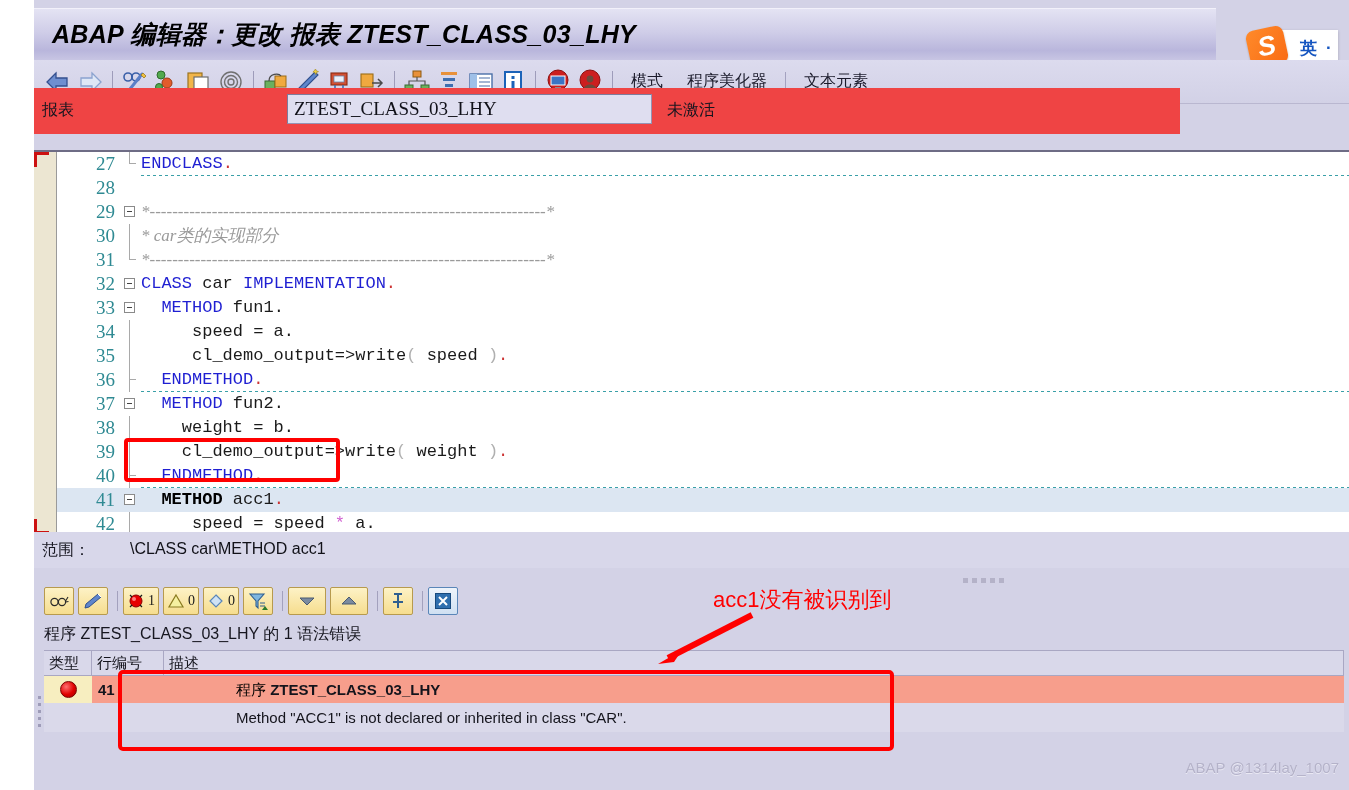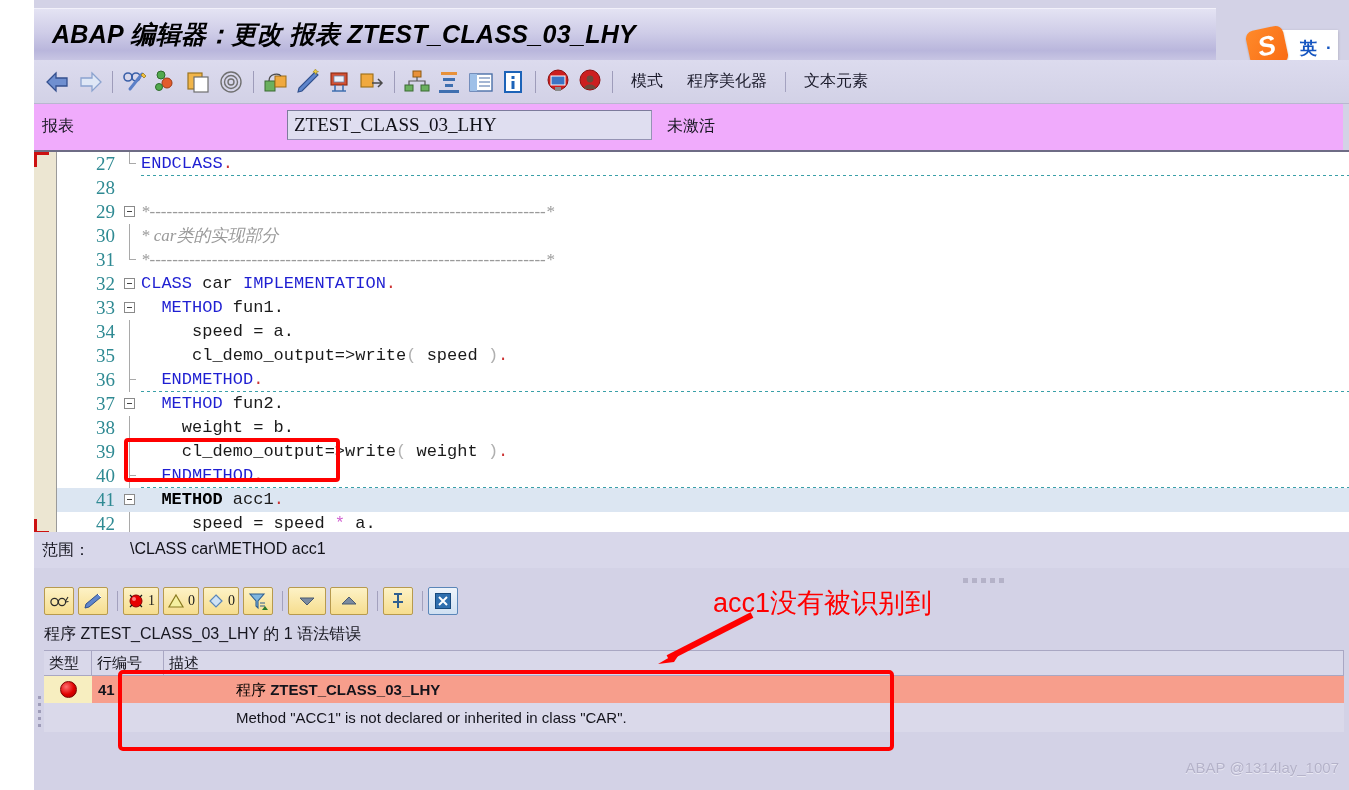--- a/index.html
+++ b/index.html
@@ -117,23 +117,23 @@
   .tb-textsep {
     width: 1px; height: 20px;
     background: #a4a2c0;
     margin: 0 6px;
     flex: none;
   }
 
   
   #namerow {
     position: absolute;
-    left: 34px; top: 104px;
-    width: 1309px; height: 46px;
-    background: #f0abfc;
+    left: 34px; top: 88px;
+    width: 1146px; height: 46px;
+    background: #ef4444;
   }
   #namerow-label {
     position: absolute; left: 8px; top: 12px;
     font-size: 16px; color: #15151f;
     font-family: "Liberation Serif", serif;
   }
   #report-input {
     position: absolute; left: 253px; top: 6px;
     width: 365px; height: 30px;
     background: #dfdef0;
@@ -402,21 +402,21 @@
     display: block;
     width: 3px; height: 3px;
     background: #9e9cb8;
     margin-bottom: 4px;
   }
 
   
   #anno-text {
     position: absolute;
     left: 713px; top: 585px;
-    font-size: 27px;
+    font-size: 22px;
     color: #ff0000;
     font-family: "Liberation Sans", sans-serif;
     white-space: nowrap;
     z-index: 30;
   }
   #anno-arrow {
     position: absolute;
     left: 640px; top: 610px;
     width: 120px; height: 60px;
     z-index: 30;

